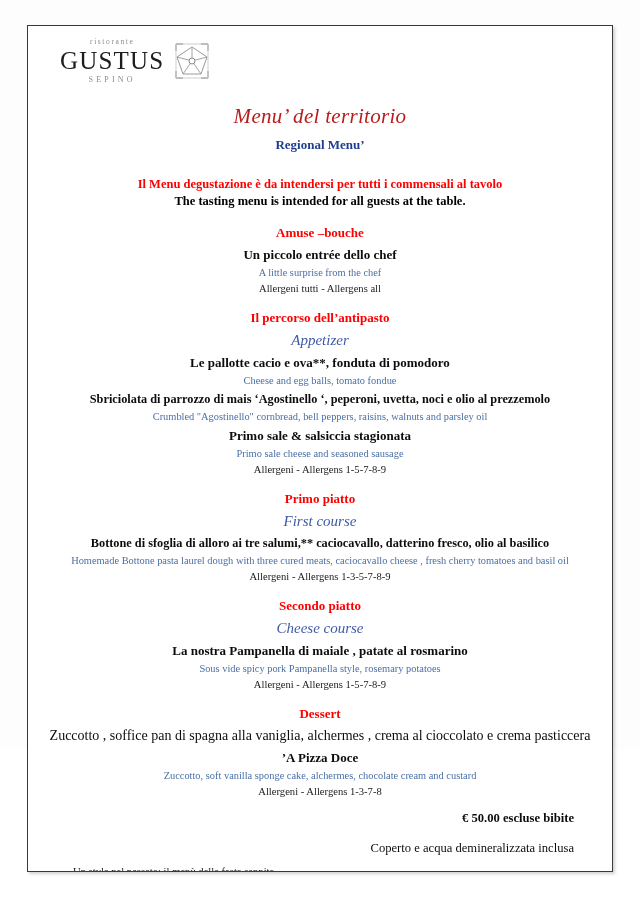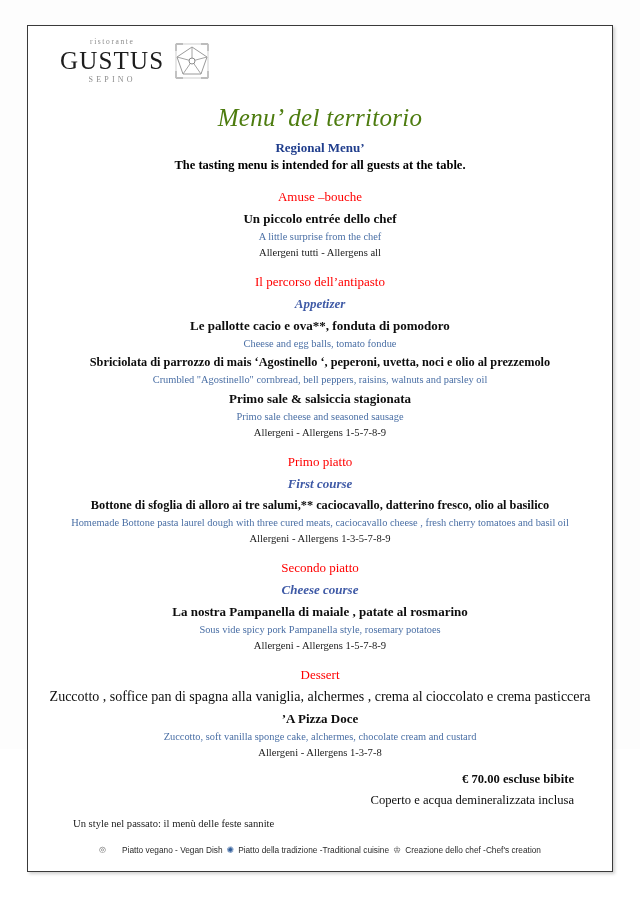--- a/index.html
+++ b/index.html
@@ -70,23 +70,23 @@
 
   
   .content {
     position: absolute;
     left: 0;
     top: 0;
     width: 100%;
     text-align: center;
   }
   .menu-title {
-    font-size: 25px;
+    font-size: 21px;
     font-style: italic;
-    color: #4d7c0f;
+    color: #b91c1c;
     margin-top: 78px;
     letter-spacing: 0.3px;
   }
   .menu-subtitle {
     font-size: 13px;
     font-weight: bold;
     color: #1f3d8c;
     margin-top: 8px;
   }
   .notice-it {
@@ -98,26 +98,26 @@
   .notice-en {
     font-size: 12.5px;
     font-weight: bold;
     color: #000000;
     margin-top: 2px;
   }
 
   .course { margin-top: 16px; }
   .course-head {
     font-size: 13px;
+    font-weight: bold;
+    color: #ff0000;
+  }
+  .course-sub {
+    font-size: 15px;
     font-weight: normal;
-    color: #ff0000;
-  }
-  .course-sub {
-    font-size: 13px;
-    font-weight: bold;
     font-style: italic;
     color: #3f5aa6;
     margin-top: 6px;
   }
   .dish {
     font-size: 13px;
     font-weight: bold;
     color: #0d0d0d;
     margin-top: 6px;
     padding: 0 6px;
@@ -143,21 +143,21 @@
     text-align: right;
   }
   .price-line {
     font-size: 12.6px;
     font-weight: bold;
     color: #0d0d0d;
   }
   .price-note {
     font-size: 12.6px;
     color: #0d0d0d;
-    margin-top: 6px;
+    margin-top: 15px;
   }
   .tagline {
     text-align: left;
     padding-left: 45px;
     margin-top: 10px;
     font-size: 10.6px;
     color: #1a1a1a;
   }
 
   
@@ -198,20 +198,21 @@
         <polygon points="21,9 36,19 30,36 12,36 6,19" stroke="#9a9a9a" stroke-width="1" fill="none"></polygon>
         <path d="M21,9 L21,23 M36,19 L21,23 M30,36 L21,23 M12,36 L21,23 M6,19 L21,23" stroke="#9a9a9a" stroke-width="0.9" fill="none"></path>
         <circle cx="21" cy="23" r="3" stroke="#8a8a8a" stroke-width="1" fill="#ffffff"></circle>
       </svg>
     </div>
 
     <div class="content">
 
       <div class="menu-title">Menu’ del territorio</div>
       <div class="menu-subtitle">Regional Menu’</div>
+      <div class="notice-it">Il Menu degustazione è da intendersi per tutti i commensali al tavolo</div>
       <div class="notice-en">The tasting menu is intended for all guests at the table.</div>
 
       <div class="course">
         <div class="course-head">Amuse –bouche</div>
         <div class="dish">Un piccolo entrée dello chef</div>
         <div class="dish-en">A little surprise from the chef</div>
         <div class="allergens">Allergeni tutti - Allergens  all</div>
       </div>
 
       <div class="course">
@@ -244,21 +245,21 @@
 
       <div class="course">
         <div class="course-head">Dessert</div>
         <div class="dish regular">Zuccotto , soffice pan di spagna alla vaniglia, alchermes , crema al cioccolato e crema pasticcera</div>
         <div class="dish">’A Pizza Doce</div>
         <div class="dish-en">Zuccotto, soft vanilla sponge cake, alchermes, chocolate cream and custard</div>
         <div class="allergens">Allergeni - Allergens  1-3-7-8</div>
       </div>
 
       <div class="price-area">
-        <div class="price-line">€ 70.00 escluse  bibite</div>
+        <div class="price-line">€ 50.00 escluse  bibite</div>
         <div class="price-note">Coperto e acqua demineralizzata inclusa</div>
       </div>
 
       <div class="tagline">Un style nel passato: il menù delle feste sannite</div>
 
       <div class="legend">
         <div class="legend-row">
           <span class="gl gl-vegan">◎</span>
           <span>Piatto vegano - Vegan Dish</span>
           <span class="gl gl-trad">✺</span>

